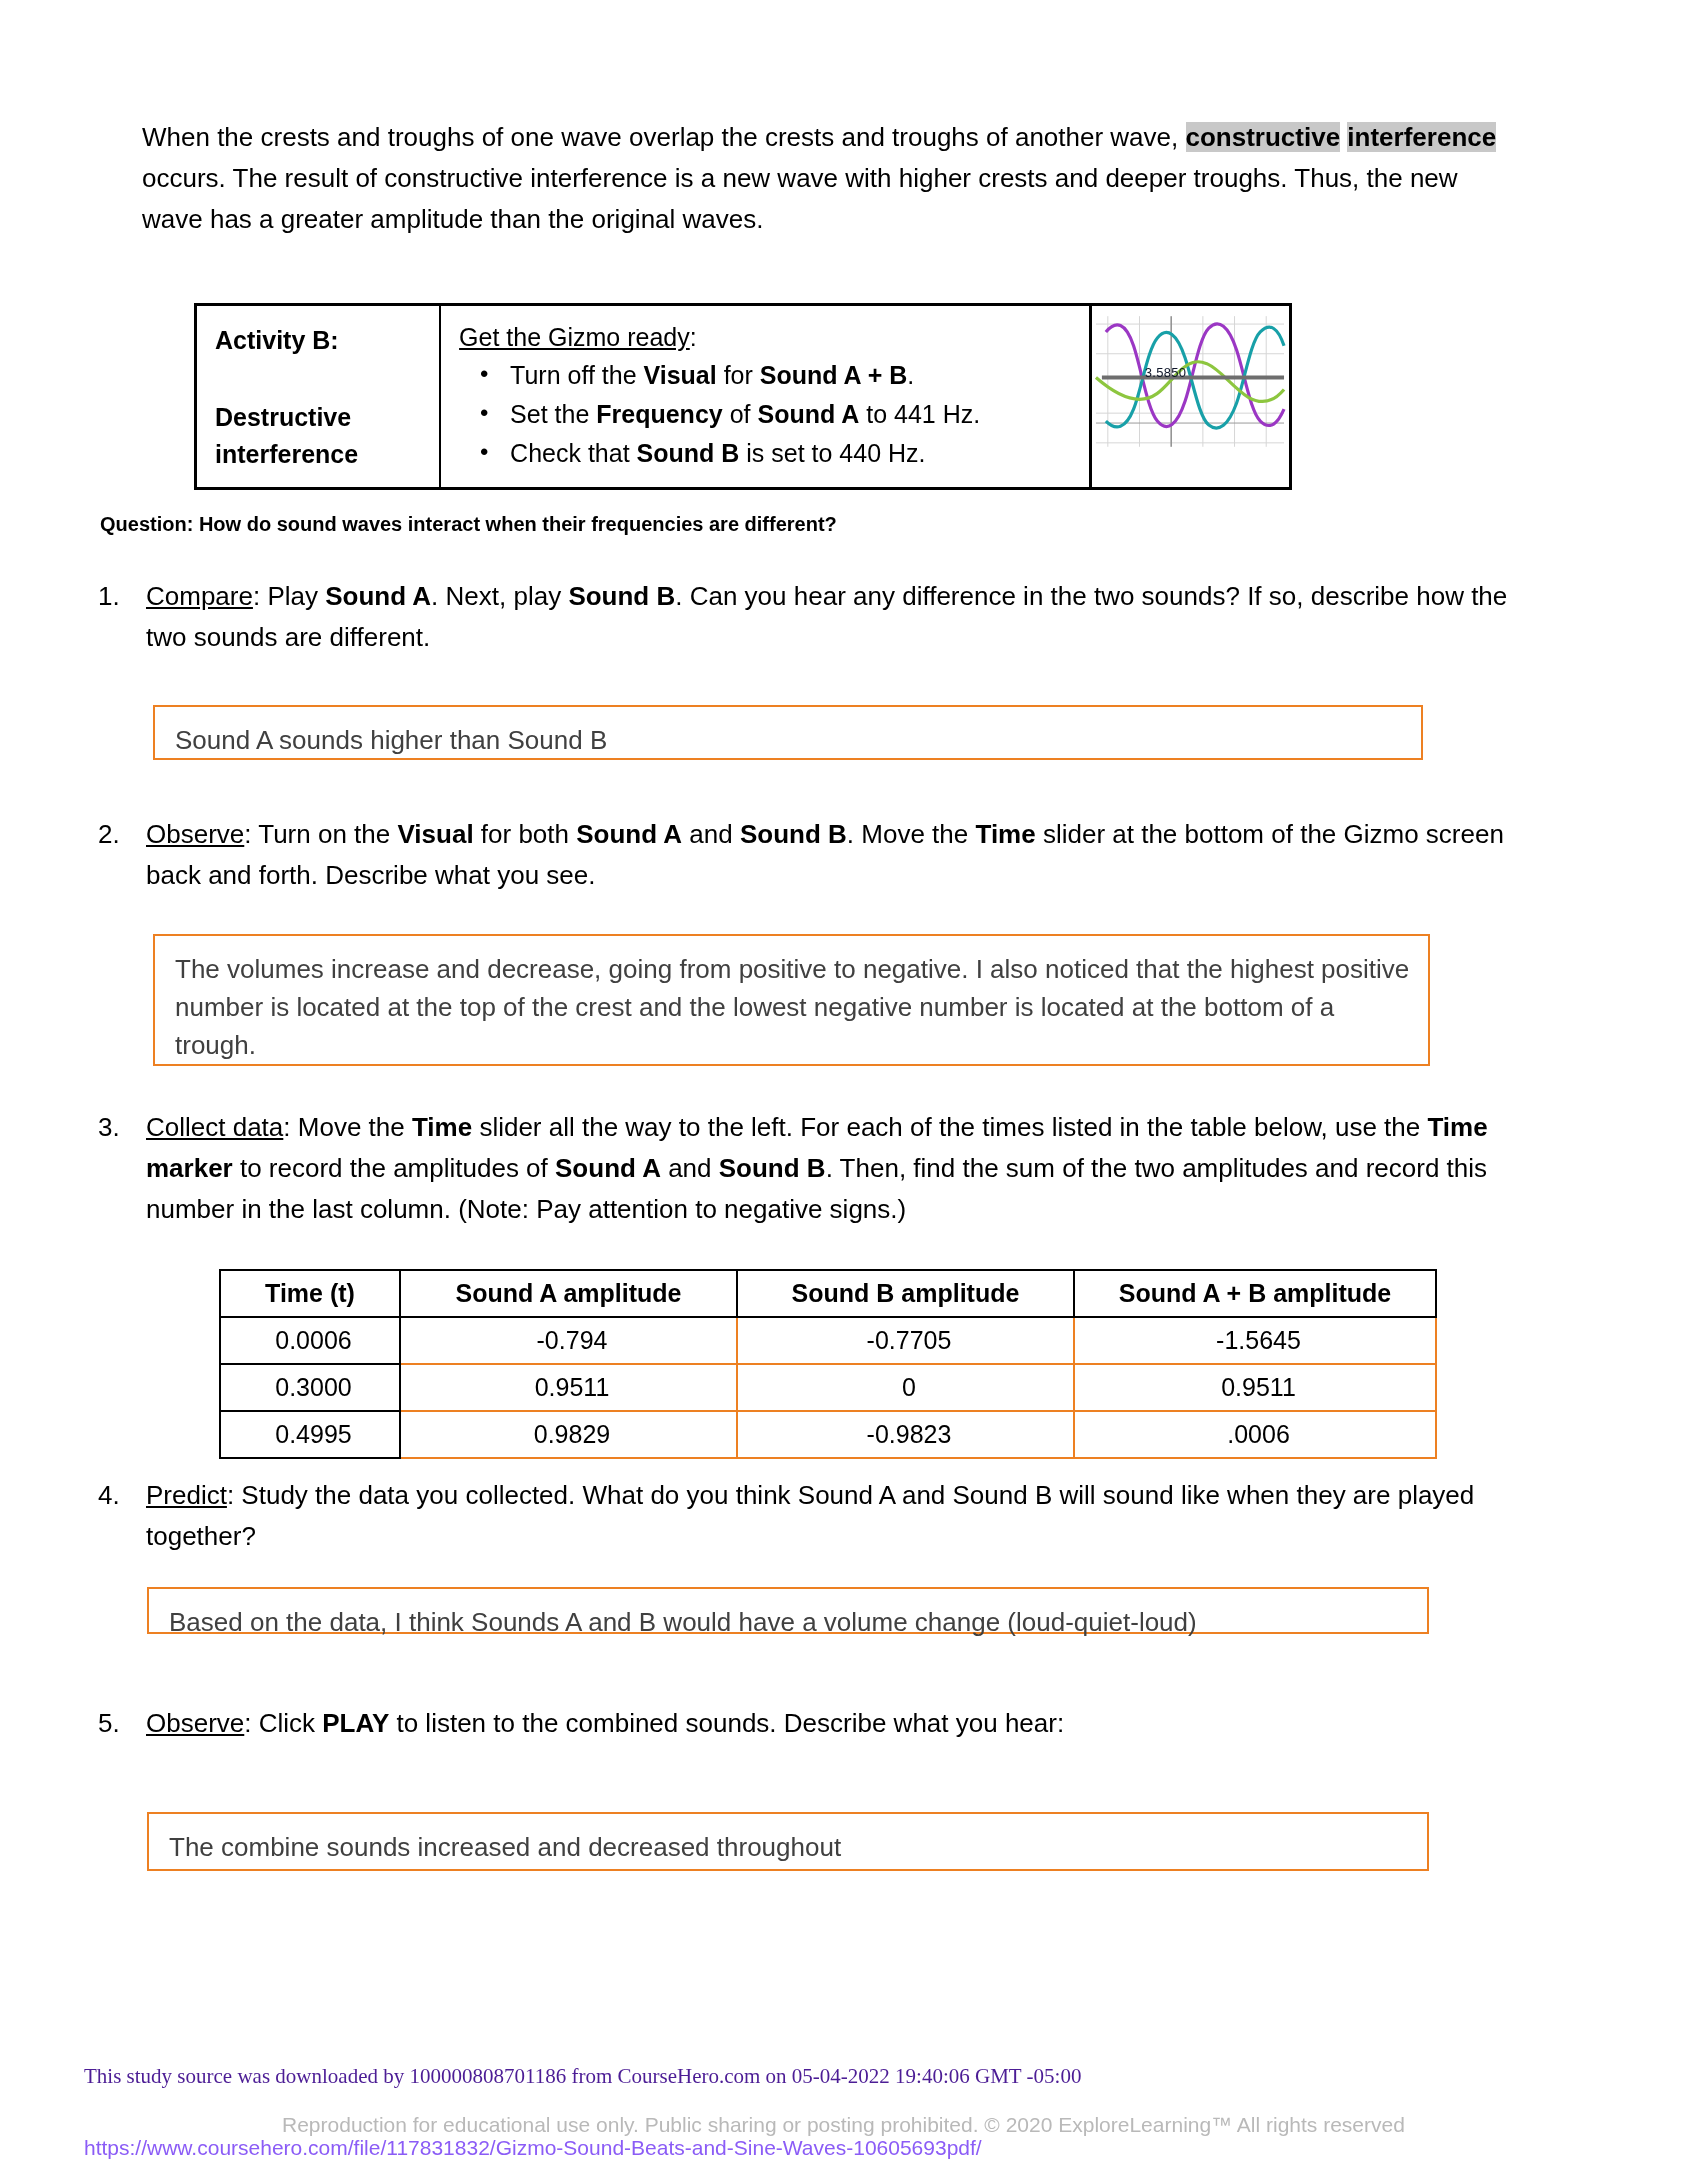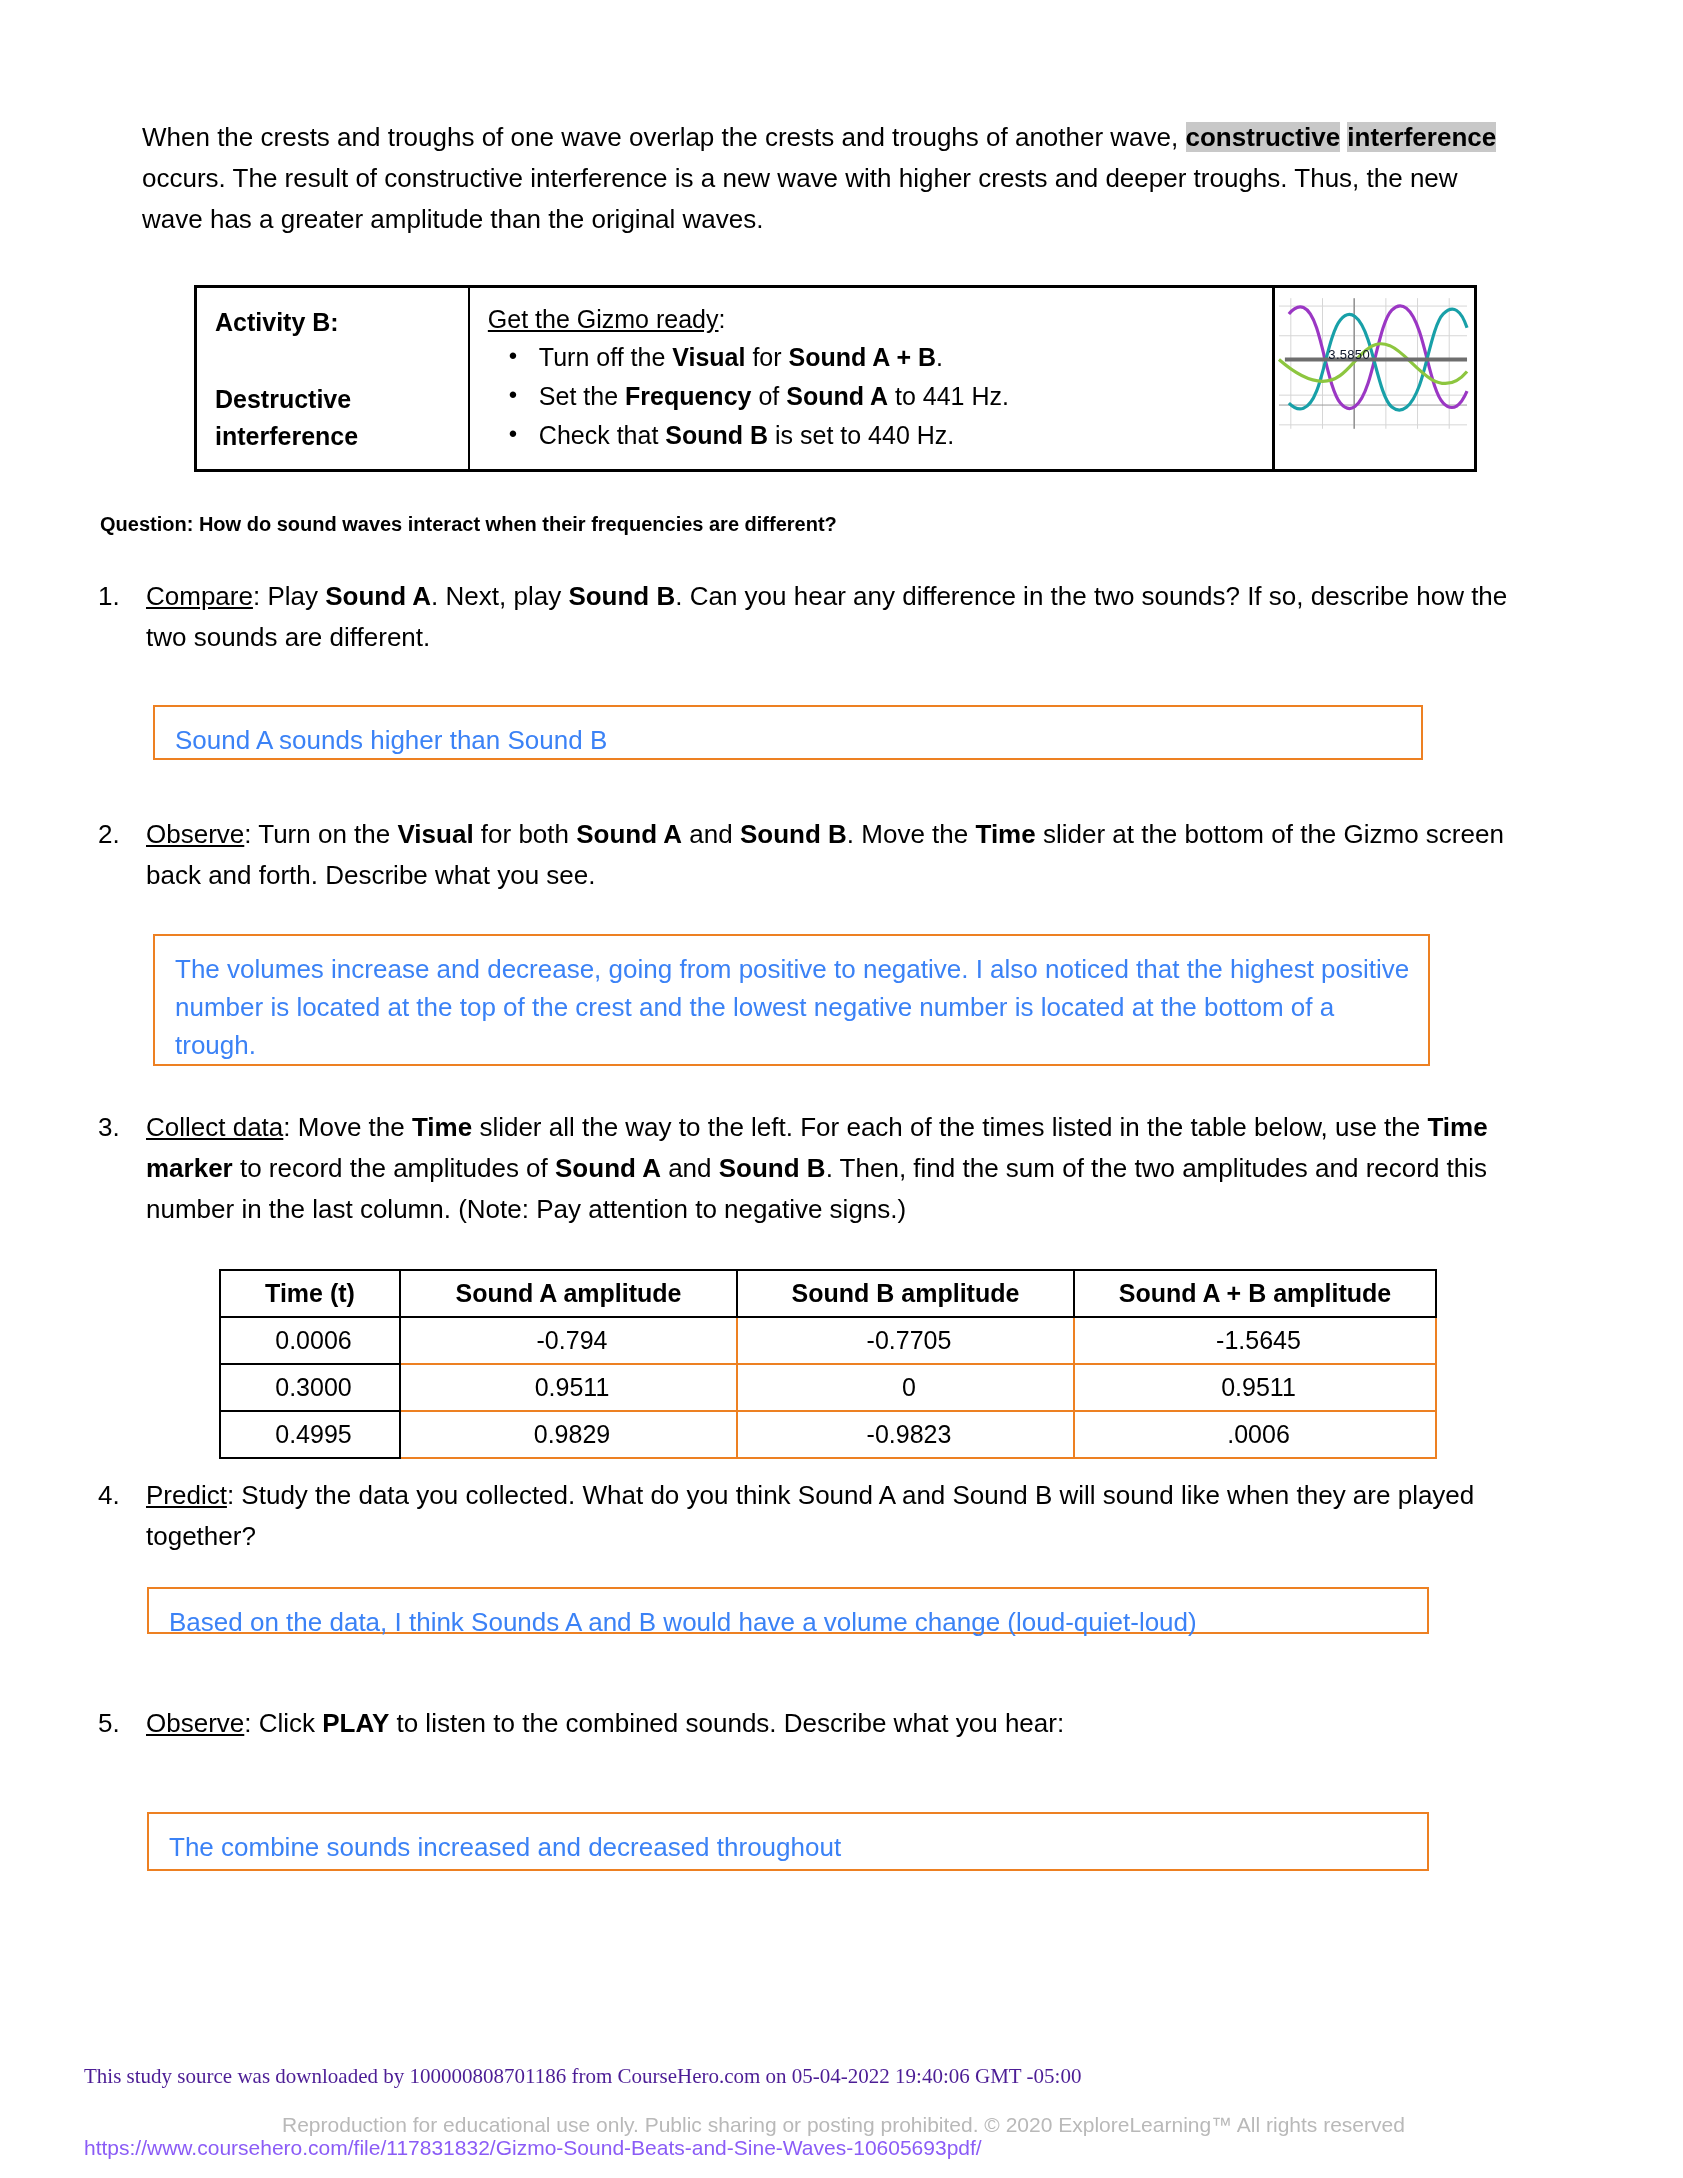--- a/index.html
+++ b/index.html
@@ -34,22 +34,22 @@
   }
   .hl {
     background: #c8c8c8;
     font-weight: bold;
   }
 
   
   .activity-table {
     position: absolute;
     left: 194px;
-    top: 285px;
-    width: 1283px;
+    top: 303px;
+    width: 1098px;
     border-collapse: collapse;
     border: 3px solid #000;
     background: #fff;
   }
   .activity-table td {
     border: 2px solid #000;
     vertical-align: top;
     padding: 0;
   }
   .act-label {
@@ -143,21 +143,21 @@
 
   
   .answer-box {
     position: absolute;
     border: 2px solid #ED8022;
     background: #ffffff;
     box-sizing: border-box;
     font-size: 26px;
     line-height: 38px;
     padding: 14px 16px 12px 20px;
-    color: #3b82f6;
+    color: #404040;
   }
 
   
   .data-table {
     position: absolute;
     left: 219px;
     top: 1269px;
     width: 1216px;
     border-collapse: collapse;
     table-layout: fixed;

